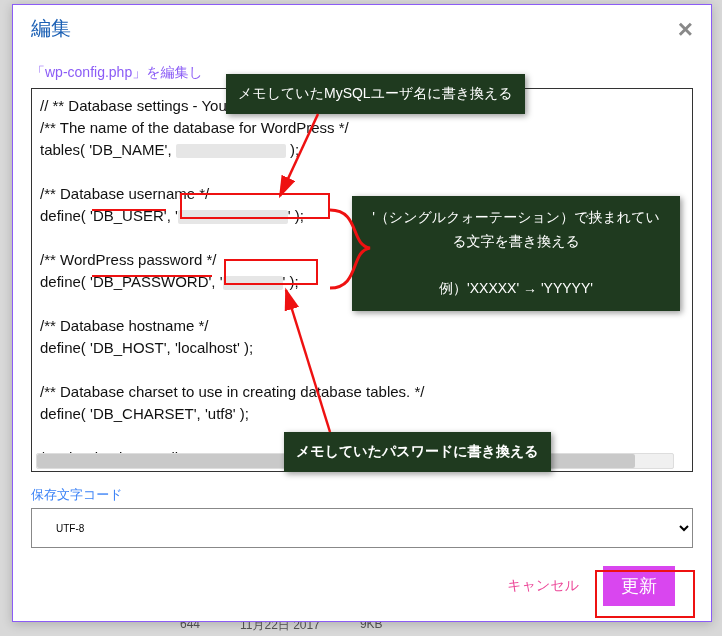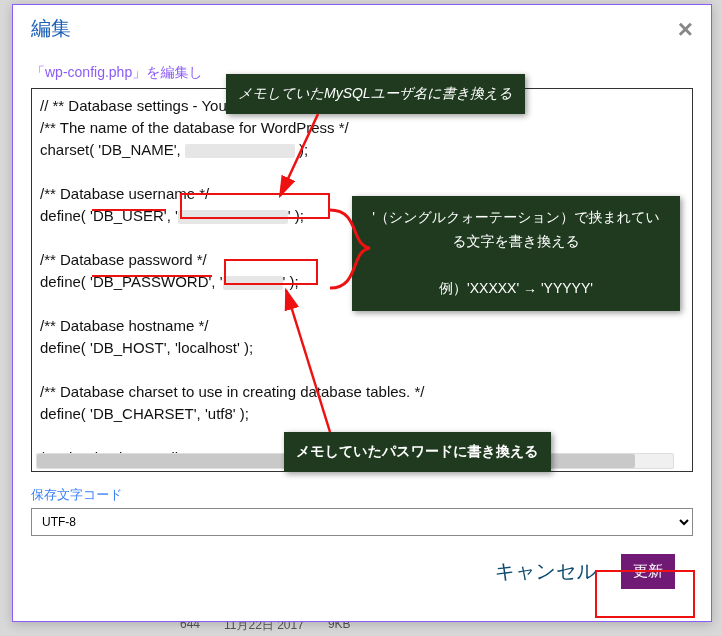--- a/index.html
+++ b/index.html
@@ -16,21 +16,21 @@
     position: absolute;
     inset: 0;
     background: #d8d8d8;
   }
   .back-row {
     position: absolute;
     left: 0; right: 0; bottom: 2px;
     font-size: 12px;
     color: #555;
     display: flex;
-    gap: 24px;
+    gap: 40px;
     padding-left: 180px;
   }
   .modal {
     position: absolute;
     left: 12px; top: 4px;
     width: 698px;
     height: 616px;
     background: #fff;
     border: 1px solid #8b5cf6;
     box-shadow: 0 2px 10px rgba(0,0,0,.2);
@@ -92,47 +92,47 @@
     background: #c9c9c9;
     border-radius: 2px;
   }
   .save-label {
     margin-top: 14px;
     font-size: 13px;
     color: #3b82f6;
   }
   .enc-select {
     width: 100%;
-    height: 28px;
-    font-size: 12px;
+    height: 40px;
+    font-size: 10px;
     margin-top: 4px;
     border: 1px solid #888;
     background: #fff;
-    padding: 2px 6px;
+    padding: 2px 20px;
     box-sizing: border-box;
   }
   .footer {
     display: flex;
     justify-content: flex-end;
     align-items: center;
     gap: 24px;
     padding: 18px 18px 0 0;
   }
   .btn-cancel {
-    color: #0c4a6e;
-    font-size: 20px;
+    color: #ec4899;
+    font-size: 14px;
     cursor: pointer;
     text-align: right;
   }
   .btn-update {
-    background: #701a75;
+    background: #d946ef;
     color: #fff;
     border: none;
-    padding: 8px 12px;
-    font-size: 15px;
+    padding: 8px 18px;
+    font-size: 18px;
     cursor: pointer;
   }
   .red-frame {
     position: absolute;
     border: 2px solid #e11;
     pointer-events: none;
   }
   
   .callout {
     position: absolute;
@@ -175,26 +175,26 @@
     <div class="modal-title">編集</div>
     <div class="close-x">×</div>
   </div>
 
   <div class="body-wrap">
     <div class="editing-line">「wp-config.php」を編集し</div>
 
     <div class="editor">
       <div class="editor-inner"><span>// ** Database settings - You can get this info from your web host ** //</span>
 <span>/** The name of the database for WordPress */</span>
-<span>charset( 'DB_NAME', </span><span class="mask" style="width:110px"></span><span> );</span>
+<span>tables( 'DB_NAME', </span><span class="mask" style="width:110px"></span><span> );</span>
 <span></span>
 <span>/** Database username */</span>
 <span>define( '</span><span>DB_USER</span><span>', '</span><span class="mask" style="width:110px"></span><span>' );</span>
 <span></span>
-<span>/** Database password */</span>
+<span>/** WordPress password */</span>
 <span>define( '</span><span>DB_PASSWORD</span><span>', '</span><span class="mask" style="width:60px"></span><span>' );</span>
 <span></span>
 <span>/** Database hostname */</span>
 <span>define( 'DB_HOST', 'localhost' );</span>
 <span></span>
 <span>/** Database charset to use in creating database tables. */</span>
 <span>define( 'DB_CHARSET', 'utf8' );</span>
 <span></span>
 <span>/** The database collate type. Dor</span>
 <span>define( 'DB_COLLATE', '' );</span></div>
@@ -214,21 +214,21 @@
       <option>UTF-8</option>
     </select>
 
     <div class="footer">
       <span class="btn-cancel">キャンセル</span>
       <button class="btn-update">更新</button>
     </div>
   </div>
 </div>
 
-<div class="callout small" style="left:226px; top:74px;font-style:italic;">メモしていたMySQLユーザ名に書き換える</div>
+<div class="callout small" style="left:226px; top:74px;">メモしていたMySQLユーザ名に書き換える</div>
 
 <div class="callout" style="left:352px; top:196px; width:300px;text-align:center;">'（シングルクォーテーション）で挟まれている文字を書き換える
 
 例）'XXXXX' → 'YYYYY'</div>
 
 <div class="callout small" style="left:284px; top:432px;font-weight:bold;">メモしていたパスワードに書き換える</div>
 
 <div class="red-frame" style="left:595px; top:570px; width:96px; height:44px;"></div>
 
 <svg class="overlay" width="722" height="636">

